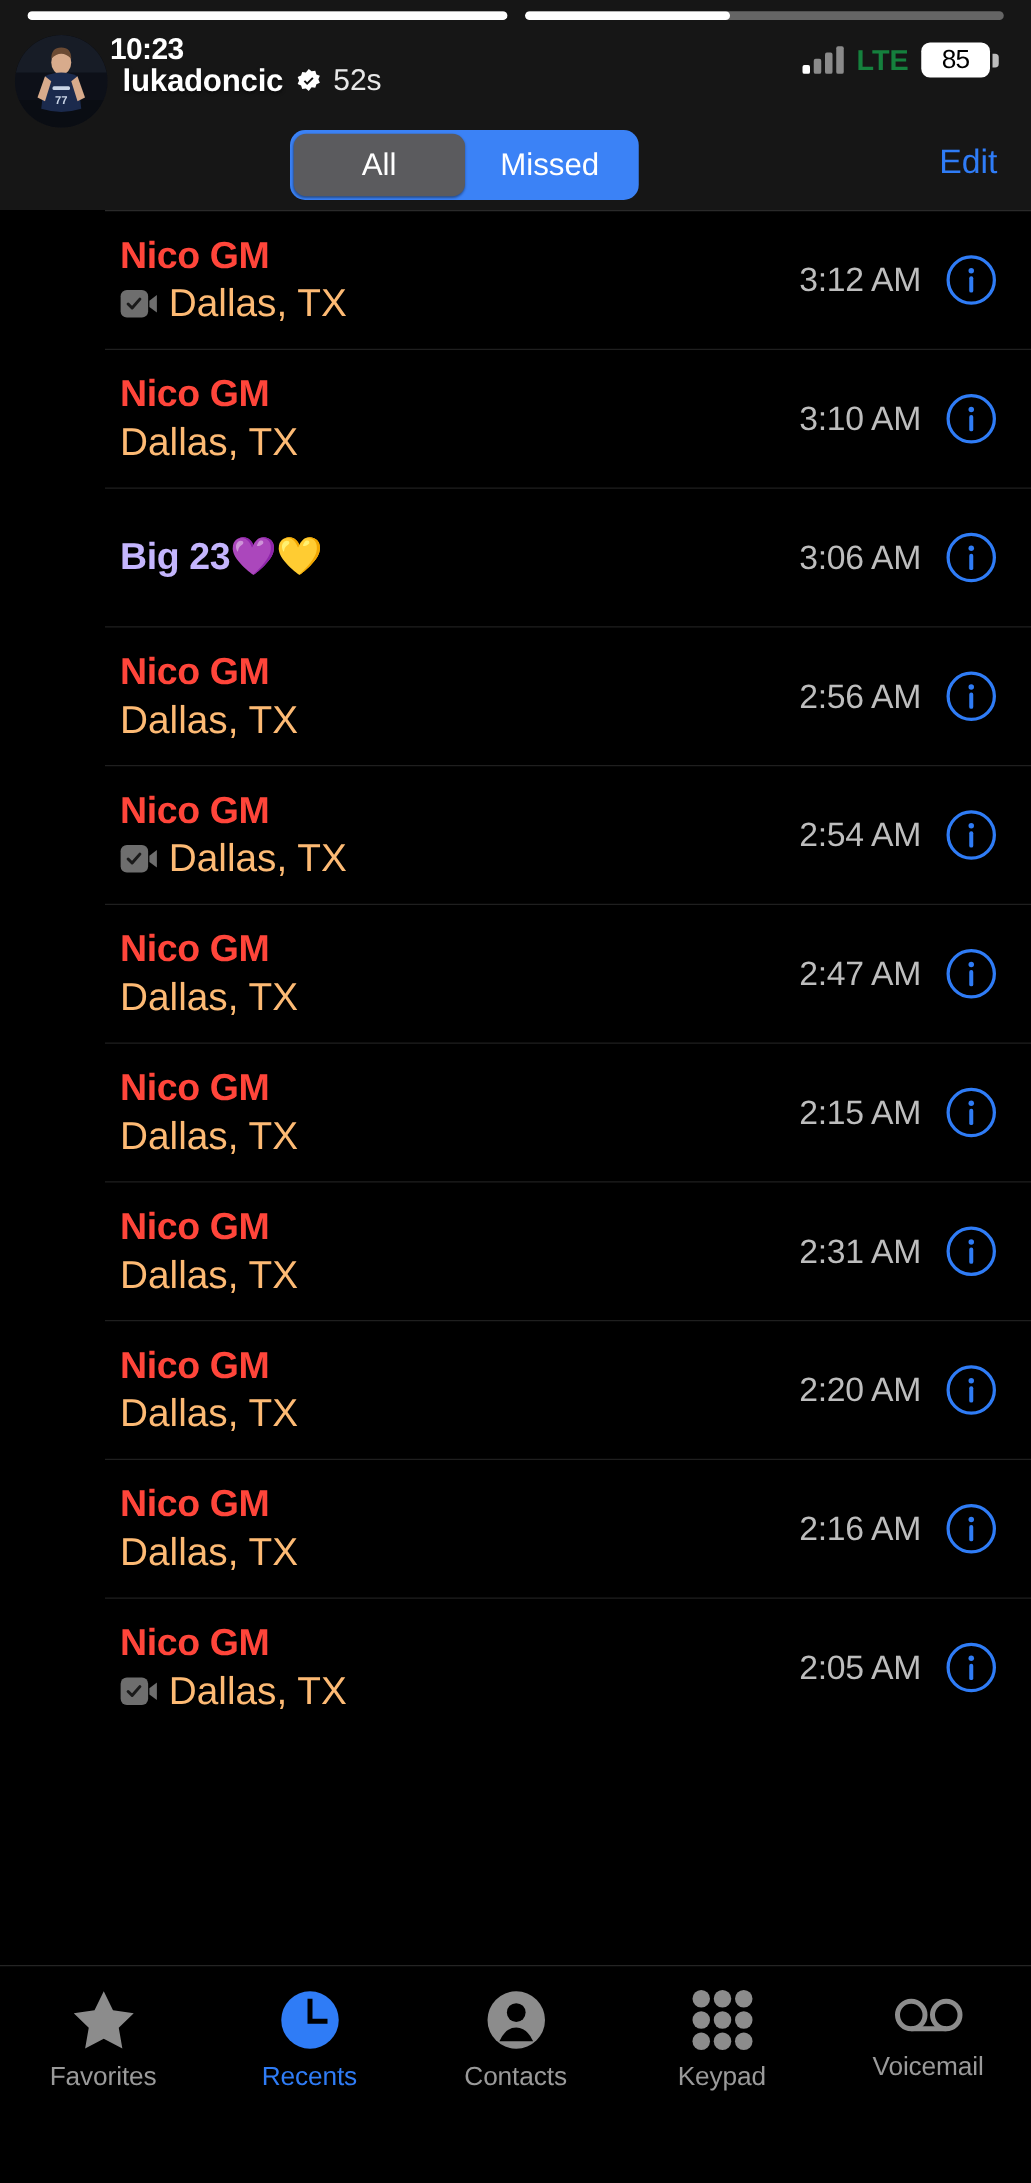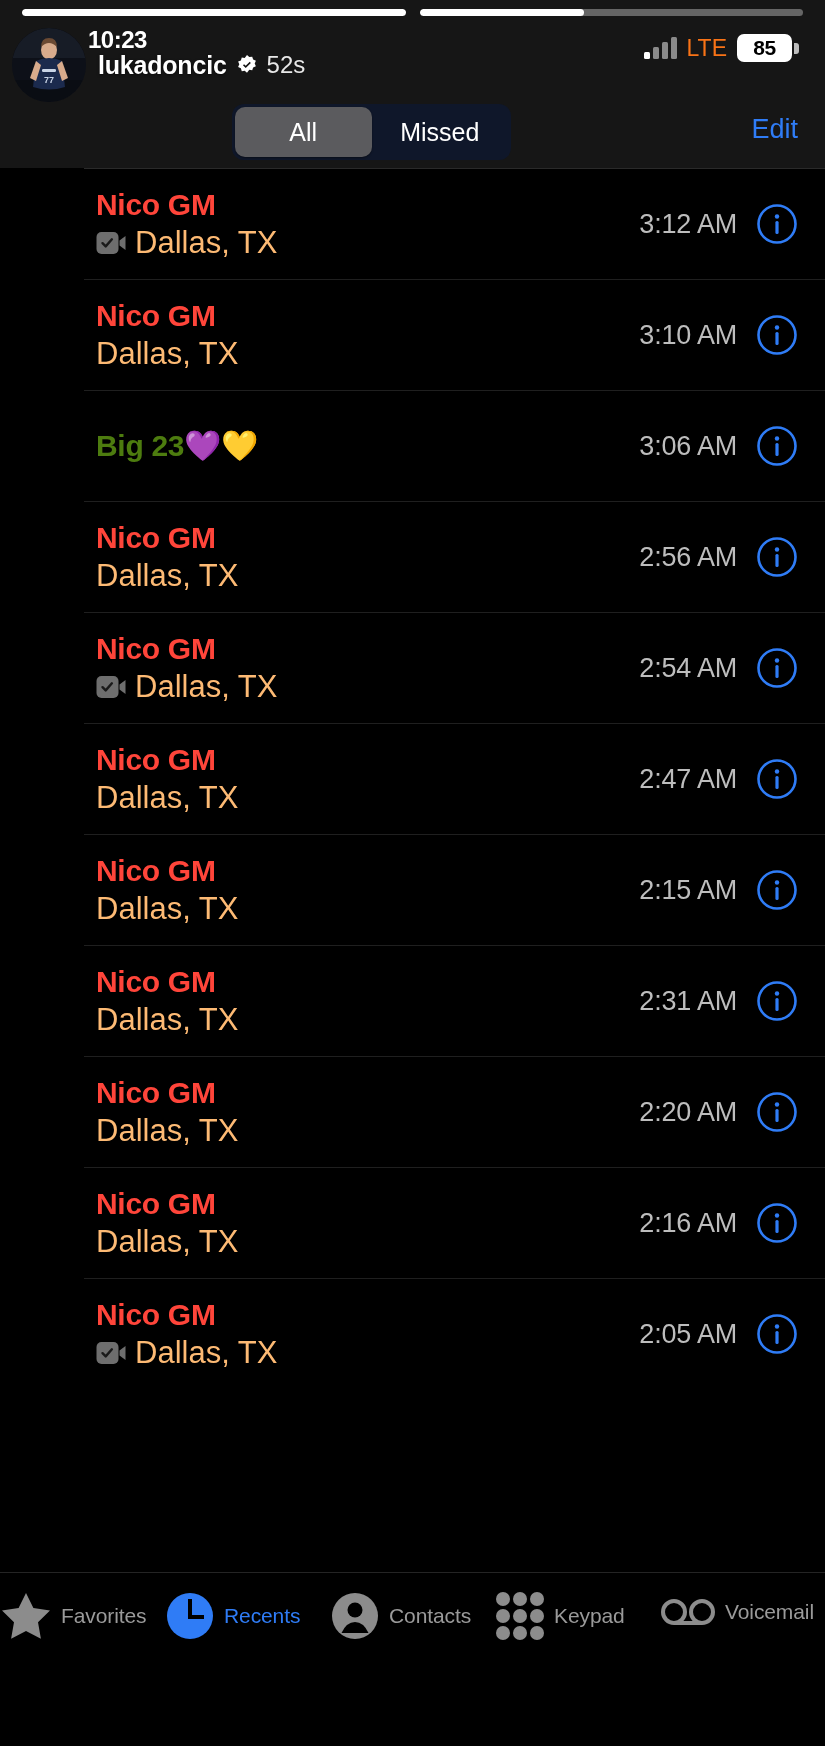--- a/index.html
+++ b/index.html
@@ -51,37 +51,37 @@
     position:absolute; top:34px; right:26px;
     display:flex; align-items:center; gap:10px;
   }
   .sig { display:flex; align-items:flex-end; gap:3px; height:22px; }
   .sig i { display:block; width:6px; border-radius:1.5px; background:#8a8a8a; }
   .sig i.on { background:#fff; }
   .sig i:nth-child(1){height:7px;}
   .sig i:nth-child(2){height:12px;}
   .sig i:nth-child(3){height:17px;}
   .sig i:nth-child(4){height:22px;}
-  .lte { font-size:23px; font-weight:normal; color:#f97316; letter-spacing:0px; }
+  .lte { font-size:23px; font-weight:bold; color:#15803d; letter-spacing:0px; }
   .battery { position:relative; display:flex; align-items:center; }
   .batt-body {
     width:55px; height:28px; border-radius:7px; background:#fff;
     display:flex; align-items:center; justify-content:center;
   }
-  .batt-pct { font-size:21px; font-weight:bold; color:#000; letter-spacing:-0.5px; }
+  .batt-pct { font-size:21px; font-weight:normal; color:#000; letter-spacing:-0.5px; }
   .batt-tip { width:5px; height:11px; background:#bdbdbd; border-radius:0 3px 3px 0; margin-left:2px; }
 
   
   .navbar {
     position:absolute; top:102px; left:0; width:825px; height:66px; z-index:31;
   }
   .segmented {
     position:absolute; left:232px; top:2px;
     width:279px; height:56px; border-radius:12px;
-    background:#0f172a; padding:3px; display:flex;
+    background:#3b82f6; padding:3px; display:flex;
   }
   .seg {
     flex:1; display:flex; align-items:center; justify-content:center;
     font-size:25px; color:#fff; border-radius:10px;
   }
   .seg.active { background:#5b5b5e; box-shadow:0 1px 2px rgba(0,0,0,.4); }
   .edit-btn {
     position:absolute; right:27px; top:12px;
     font-size:27px; color:#2f7cf6;
   }
@@ -93,41 +93,41 @@
   }
   .row {
     position:relative; height:111px; margin-left:84px; padding-right:27px;
     display:flex; align-items:center;
     border-top:1px solid #1f1f1f;
   }
   .row:first-child { border-top:1px solid #2a2a2a; }
   .row-main { flex:1; min-width:0;margin-left:12px; }
   .name {
     font-size:30px; font-weight:bold; line-height:1.18;
-    color:#4d7c0f; letter-spacing:-0.3px;
+    color:#c4b5fd; letter-spacing:-0.3px;
     white-space:nowrap; overflow:hidden;
   }
   .name.missed { color:#ff453a; }
   .sub {
     display:flex; align-items:center; gap:9px;
     font-size:31px; color:#fdba74; line-height:1.2; margin-top:2px;
   }
   .vid-icon { width:30px; height:24px; flex:none; display:block; }
   .meta { display:flex; align-items:center; gap:19px; flex:none; }
   .time { font-size:27px; color:#bdbdbd; letter-spacing:-0.2px; }
   .info-icon { width:42px; height:42px; display:block; flex:none; }
 
   
   .tabbar {
     position:absolute; bottom:0; left:0; width:825px; height:174px;
     background:#000; border-top:1px solid #242424; z-index:20;
     display:flex; align-items:flex-start; padding-top:18px;
   }
   .tab {
-    flex:1; display:flex; flex-direction:row; align-items:center; gap:9px;text-align:right;
+    flex:1; display:flex; flex-direction:column; align-items:center; gap:9px;text-align:right;
   }
   .tab svg { display:block; }
   .tab-label { font-size:21px; color:#9a9a9a; letter-spacing:-0.1px; }
   .tab.active .tab-label { color:#2f7cf6; }
   .home-ind {
     position:absolute; bottom:16px; left:50%; transform:translateX(-50%);
     width:300px; height:9px; border-radius:5px; background:#fff;
   }
 </style>
 </head>

